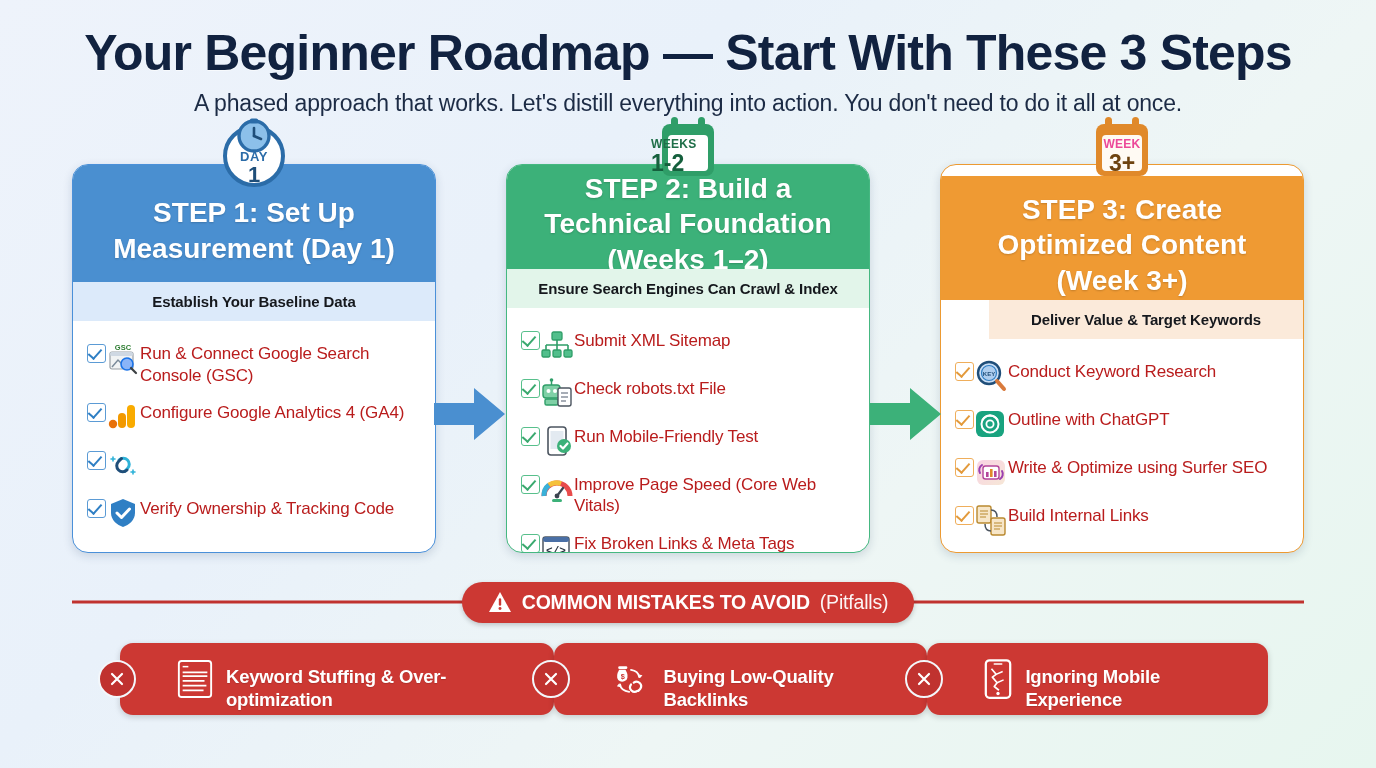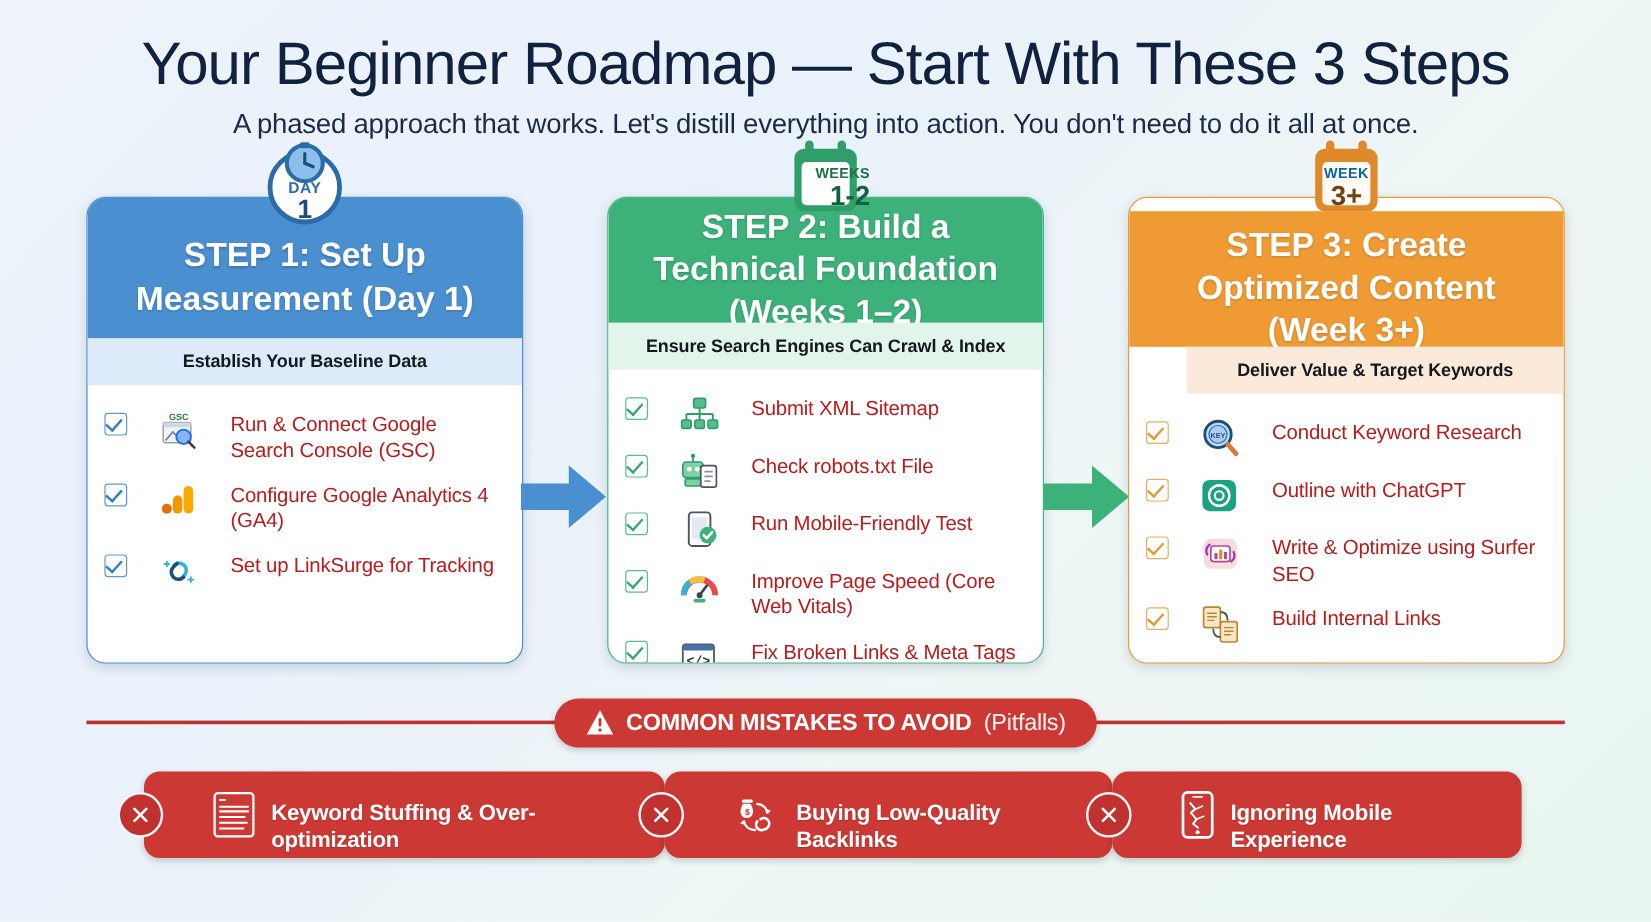--- a/index.html
+++ b/index.html
@@ -10,21 +10,21 @@
     overflow: hidden;
     font-family: "Liberation Sans", sans-serif;
     background: linear-gradient(135deg, #eef3fb 0%, #e9f1fa 35%, #eef6f5 65%, #e7f6ef 100%);
     position: relative;
   }
 
   
   .header { padding-top: 26px; text-align: center; }
   .title {
     font-size: 50px;
-    font-weight: normal;
+    font-weight: bold;
     color: #112240;
     letter-spacing: -0.8px;
     line-height: 1.08;
     text-shadow: 0 1px 0 rgba(255,255,255,.6);
   }
   .subtitle {
     font-size: 23px;
     color: #1c2b45;
     margin-top: 10px;
     letter-spacing: -0.2px;
@@ -89,21 +89,21 @@
   .card-list {
     flex: 1;
     padding: 14px 16px 10px 14px;
     display: flex;
     flex-direction: column;
     gap: 3px;
   }
   .item {
     display: flex;
     align-items: flex-start;
-    gap: 26px;
+    gap: 0;
     padding: 5px 0;
   }
   .cbox {
     flex: none;
     width: 19px; height: 19px;
     border: 1.8px solid #5b9bd5;
     border-radius: 3px;
     margin-top: 4px;
     position: relative;
   }
@@ -306,37 +306,46 @@
         <div class="item">
           <div class="cbox"></div>
           <div class="item-ico">
             <svg viewBox="0 0 34 34" width="34" height="34" aria-hidden="true">
               <path d="M13 12 a6 6 0 0 1 8.5 8.5 l-3 3" stroke="#2fb3d9" stroke-width="3" fill="none" stroke-linecap="round"></path>
               <path d="M21 22 a6 6 0 0 1 -8.5 -8.5 l3 -3" stroke="#1f4e79" stroke-width="3" fill="none" stroke-linecap="round"></path>
               <path d="M7 9 l0 4 M5 11 l4 0" stroke="#2fb3d9" stroke-width="1.6" stroke-linecap="round"></path>
               <path d="M27 22 l0 4 M25 24 l4 0" stroke="#2fb3d9" stroke-width="1.6" stroke-linecap="round"></path>
             </svg>
           </div>
-          <div class="item-txt">Set up LinkSurge for Tracking</div>
-        </div>
-
+        </div>
+
+        <div class="item">
+          <div class="cbox"></div>
+          <div class="item-ico">
+            <svg viewBox="0 0 34 34" width="34" height="34" aria-hidden="true">
+              <path d="M17 3 L29 8 V17 C29 24 23 29 17 31 C11 29 5 24 5 17 V8 Z" fill="#2f7fc4"></path>
+              <path d="M11 17 L15.5 21.5 L23.5 13" stroke="#ffffff" stroke-width="3" fill="none" stroke-linecap="round" stroke-linejoin="round"></path>
+            </svg>
+          </div>
+          <div class="item-txt">Verify Ownership &amp; Tracking Code</div>
+        </div>
 
       </div>
     </div>
   </div>
 
   <div class="step-col s2">
     <div class="badge">
       <svg viewBox="0 0 74 74" width="74" height="74" aria-hidden="true">
         <rect x="11" y="10" width="52" height="52" rx="8" fill="#2f9e68"></rect>
         <rect x="20" y="3" width="7" height="14" rx="3.5" fill="#2f9e68"></rect>
         <rect x="47" y="3" width="7" height="14" rx="3.5" fill="#2f9e68"></rect>
         <rect x="17" y="21" width="40" height="36" rx="4" fill="#ffffff"></rect>
       </svg>
-      <div style="position:absolute;top:24px;left:0;width:74px;text-align:right;line-height:1;">
+      <div style="position:absolute;top:24px;left:0;width:74px;text-align:left;line-height:1;">
         <div style="font-size:12px;font-weight:bold;color:#1f6f49;letter-spacing:.3px;">WEEKS</div>
         <div style="font-size:23px;font-weight:bold;color:#15603d;margin-top:2px;">1-2</div>
       </div>
     </div>
 
     <div class="card">
       <div class="card-head">STEP 2: Build a Technical Foundation (Weeks 1–2)</div>
       <div class="card-sub">Ensure Search Engines Can Crawl &amp; Index</div>
       <div class="card-list">
 
@@ -419,21 +428,21 @@
 
   <div class="step-col s3">
     <div class="badge">
       <svg viewBox="0 0 74 74" width="74" height="74" aria-hidden="true">
         <rect x="11" y="10" width="52" height="52" rx="8" fill="#e0892a"></rect>
         <rect x="20" y="3" width="7" height="14" rx="3.5" fill="#e0892a"></rect>
         <rect x="47" y="3" width="7" height="14" rx="3.5" fill="#e0892a"></rect>
         <rect x="17" y="21" width="40" height="36" rx="4" fill="#fffaf3"></rect>
       </svg>
       <div style="position:absolute;top:24px;left:0;width:74px;text-align:center;line-height:1;">
-        <div style="font-size:12px;font-weight:bold;color:#0369a1;letter-spacing:.3px;">WEEK</div>
+        <div style="font-size:12px;font-weight:bold;color:#ec4899;letter-spacing:.3px;">WEEK</div>
         <div style="font-size:23px;font-weight:bold;color:#6e4310;margin-top:2px;">3+</div>
       </div>
     </div>
 
     <div class="card">
       <div class="card-head">STEP 3: Create Optimized Content (Week 3+)</div>
       <div class="card-sub">Deliver Value &amp; Target Keywords</div>
       <div class="card-list">
 
         <div class="item">

